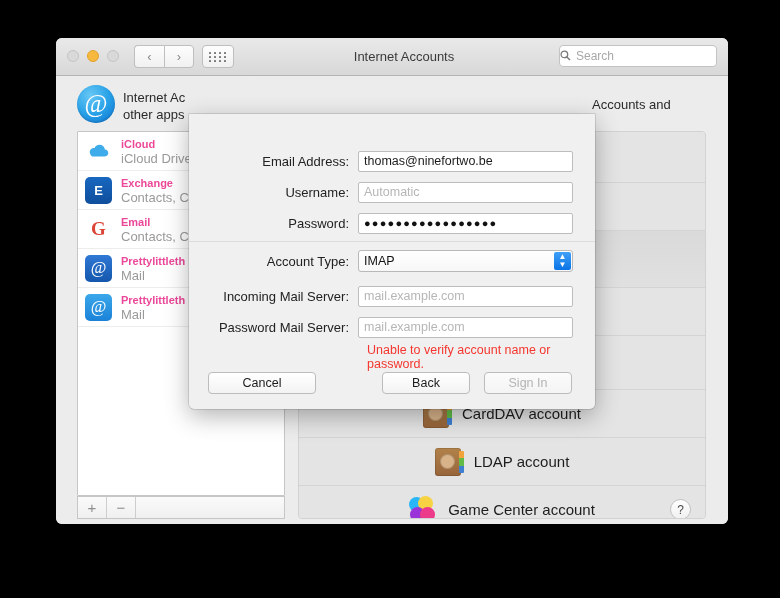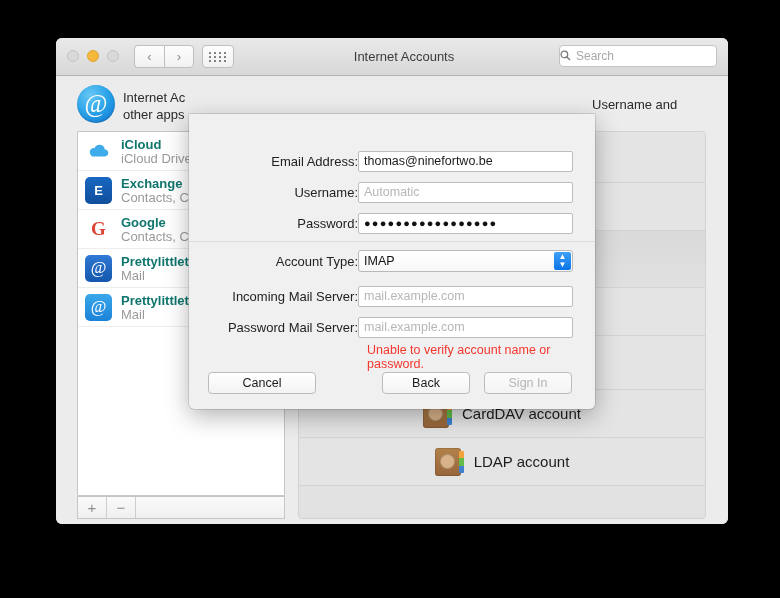--- a/index.html
+++ b/index.html
@@ -114,21 +114,21 @@
   .ico-icloud svg { width: 25px; height: 25px; display:block; }
   .ico-exchange { background: linear-gradient(#1867c0, #0f4e9c); font-size: 13px;
                   font-weight: bold; font-family: "Liberation Sans", sans-serif; }
   .ico-google { background: #fff; color: #db4437; font-size: 19px; font-weight: bold;
                 font-family: "Liberation Serif", serif; }
   .ico-mail-dark { background: linear-gradient(#2f78d4, #1457ad);
                    font-family: "Liberation Serif", serif; font-size: 17px; }
   .ico-mail-light { background: linear-gradient(#3aa7ea, #1b82d8);
                    font-family: "Liberation Serif", serif; font-size: 17px; }
   .acct-txt { overflow: hidden; white-space: nowrap; }
-  .acct-name { font-size: 13px; color: #0f766e; font-weight: bold; line-height: 15px; }
+  .acct-name { font-size: 11px; color: #ec4899; font-weight: bold; line-height: 15px; }
   .acct-sub  { font-size: 13px; color: #9a9a9a; line-height: 14px; }
 
   #sidebar-footer {
     position: absolute; left: 21px; top: 420px;
     width: 208px; height: 23px;
     background: linear-gradient(#fafafa,#f0f0f0);
     border: 1px solid #c6c6c6;
     display: flex;
   }
   .sbtn {
@@ -201,21 +201,21 @@
     background: #f0f0f0;
     border-radius: 0 0 5px 5px;
     box-shadow: 0 7px 24px rgba(0,0,0,0.30), 0 0 0 0.5px rgba(0,0,0,0.22);
     z-index: 20;
   }
   .frow {
     position: absolute; left: 0; width: 100%;
     height: 22px; display: flex; align-items: center;
   }
   .flabel {
-    width: 169px; text-align: right; 
+    width: 169px; text-align: right; padding-right: 9px;
     font-size: 13px; color: #222;
   }
   .finput {
     width: 215px; height: 21px;
     background: #fff;
     border: 1px solid #bdbdbd;
     border-radius: 2px;
     font-size: 12.5px; color: #1c1c1c;
     padding: 0 5px; line-height: 19px;
     white-space: nowrap; overflow: hidden;
@@ -306,21 +306,21 @@
   </div>
 
   <div id="content">
 
     <div id="header-band">
       <div id="at-badge">@</div>
       <div id="header-text">
         <div>Internet Ac</div>
         <div>other apps</div>
       </div>
-      <div style="position:absolute;left:536px;top:21px;font-size:13px;color:#2a2a2a;">Username and</div>
+      <div style="position:absolute;left:536px;top:21px;font-size:13px;color:#2a2a2a;">Accounts and</div>
     </div>
 
     <div id="sidebar">
       <div class="acct">
         <div class="acct-ico ico-icloud">
           <svg viewBox="0 0 25 25">
               <path d="M6.2 17.5h12.3c2.1 0 3.8-1.6 3.8-3.6 0-1.9-1.5-3.4-3.4-3.5-.4-2.6-2.7-4.6-5.4-4.6-2.3 0-4.3 1.4-5.1 3.4-.2 0-.4-.1-.6-.1-2.3 0-4.1 1.8-4.1 4s1.9 4.4 2.5 4.4z" fill="#3eaceb"></path>
             </svg>
         </div>
         <div class="acct-txt">
@@ -331,21 +331,21 @@
       <div class="acct">
         <div class="acct-ico ico-exchange">E</div>
         <div class="acct-txt">
           <div class="acct-name">Exchange</div>
           <div class="acct-sub">Contacts, Cale</div>
         </div>
       </div>
       <div class="acct">
         <div class="acct-ico ico-google">G</div>
         <div class="acct-txt">
-          <div class="acct-name">Google</div>
+          <div class="acct-name">Email</div>
           <div class="acct-sub">Contacts, Cale</div>
         </div>
       </div>
       <div class="acct">
         <div class="acct-ico ico-mail-dark">@</div>
         <div class="acct-txt">
           <div class="acct-name">Prettylittleth</div>
           <div class="acct-sub">Mail</div>
         </div>
       </div>
@@ -374,20 +374,30 @@
         <span class="srv-ico ico-contacts">
             <span class="face"></span>
           </span>
         <span class="srv-label">CardDAV account</span>
       </div>
       <div class="srvrow">
         <span class="srv-ico ico-contacts">
             <span class="face"></span>
           </span>
         <span class="srv-label">LDAP account</span>
+      </div>
+      <div class="srvrow">
+        <span class="srv-ico ico-gamecenter">
+          <span class="gc1"></span>
+            <span class="gc2"></span>
+            <span class="gc3"></span>
+            <span class="gc4"></span>
+        </span>
+        <span class="srv-label">Game Center account</span>
+        <span id="help-btn">?</span>
       </div>
     </div>
 
     <div id="sheet">
 
       <div class="frow" style="top:36px">
         <span class="flabel">Email Address:</span>
         <span class="finput">thomas@ninefortwo.be</span>
       </div>
 

